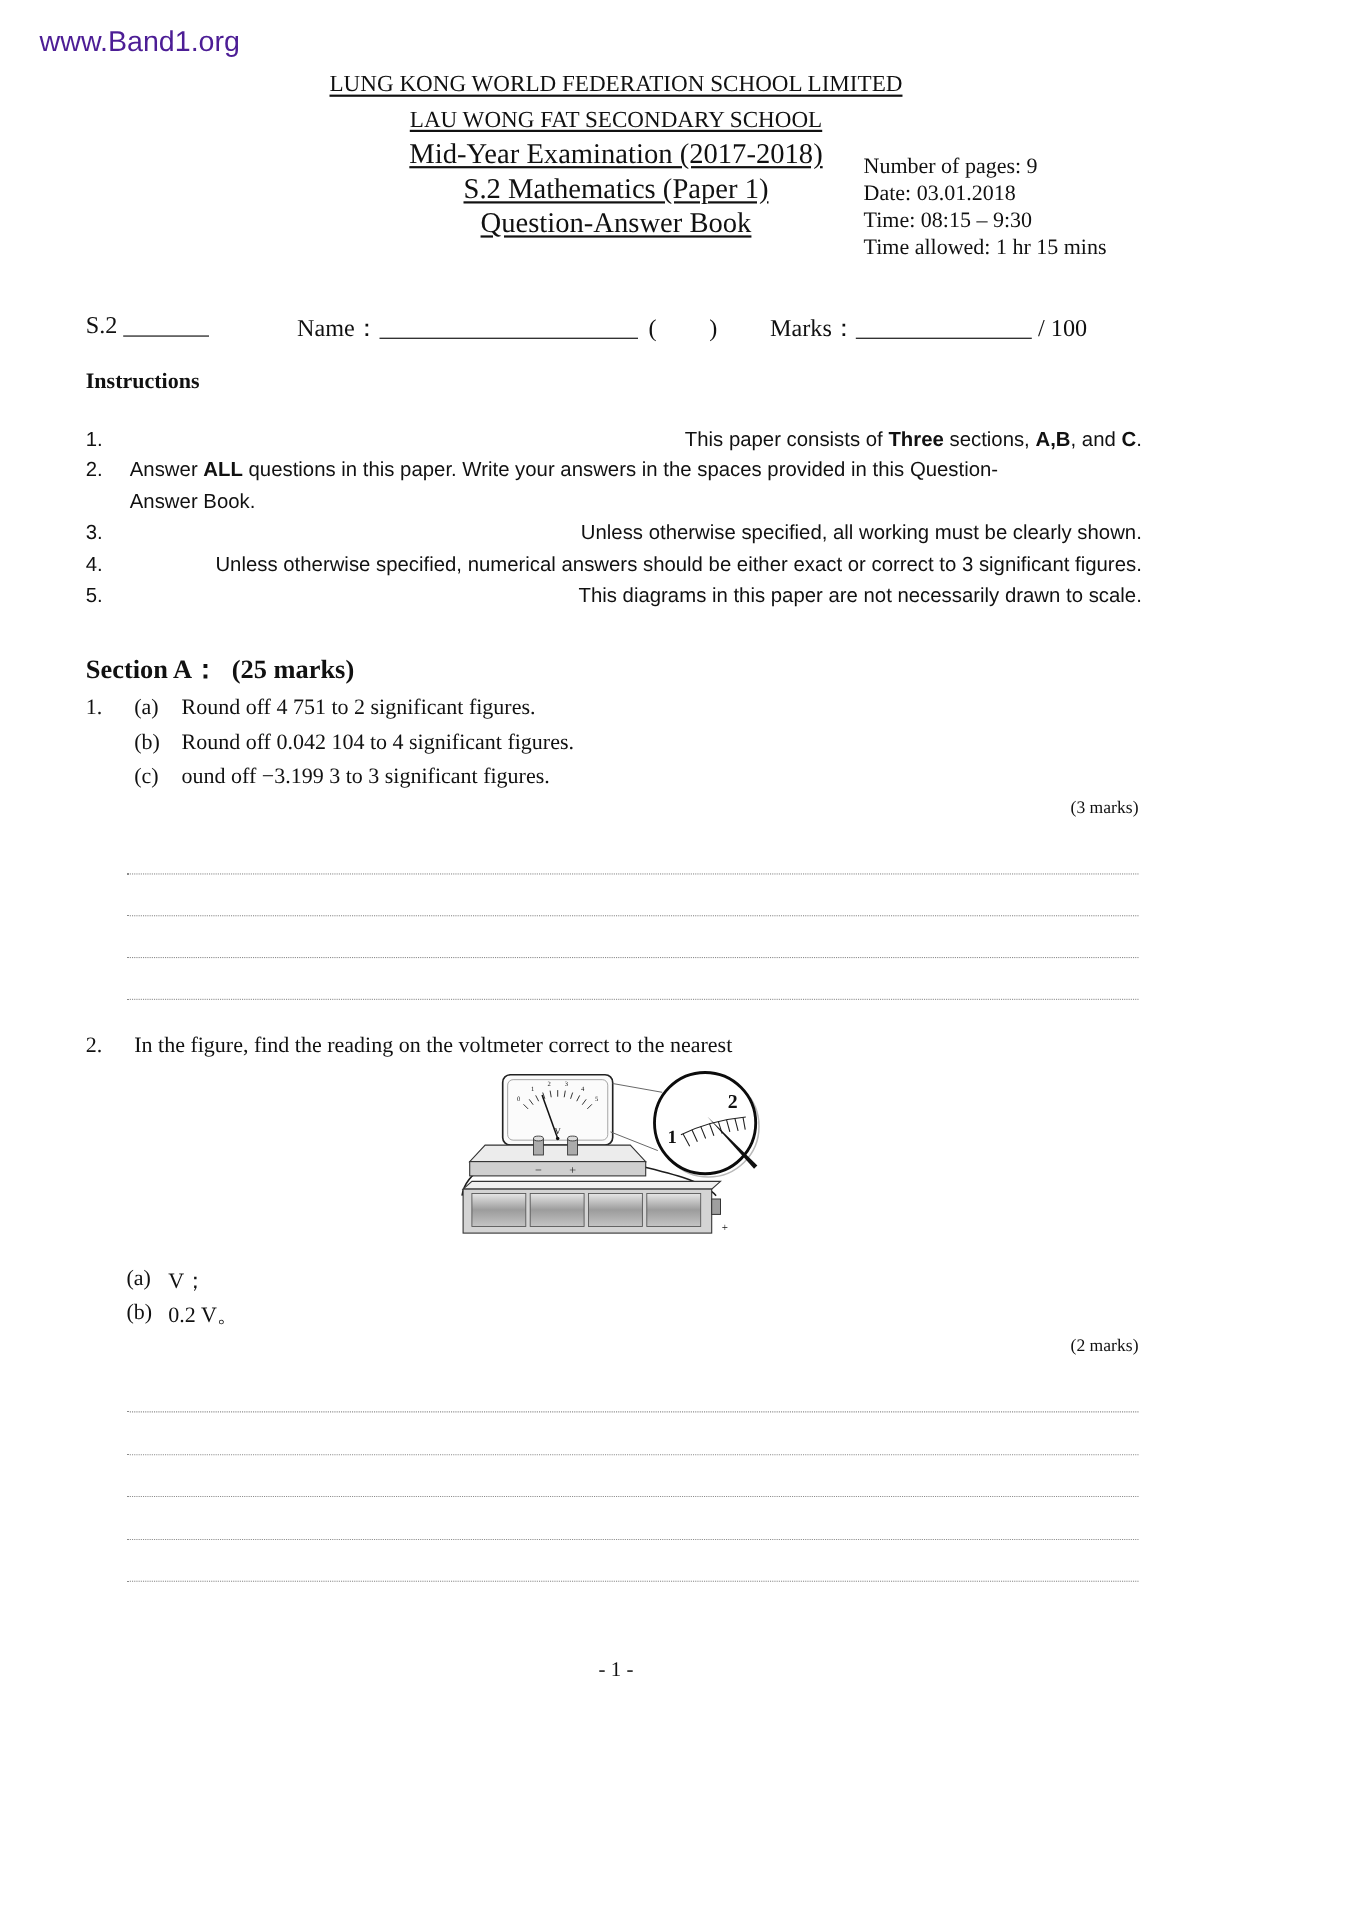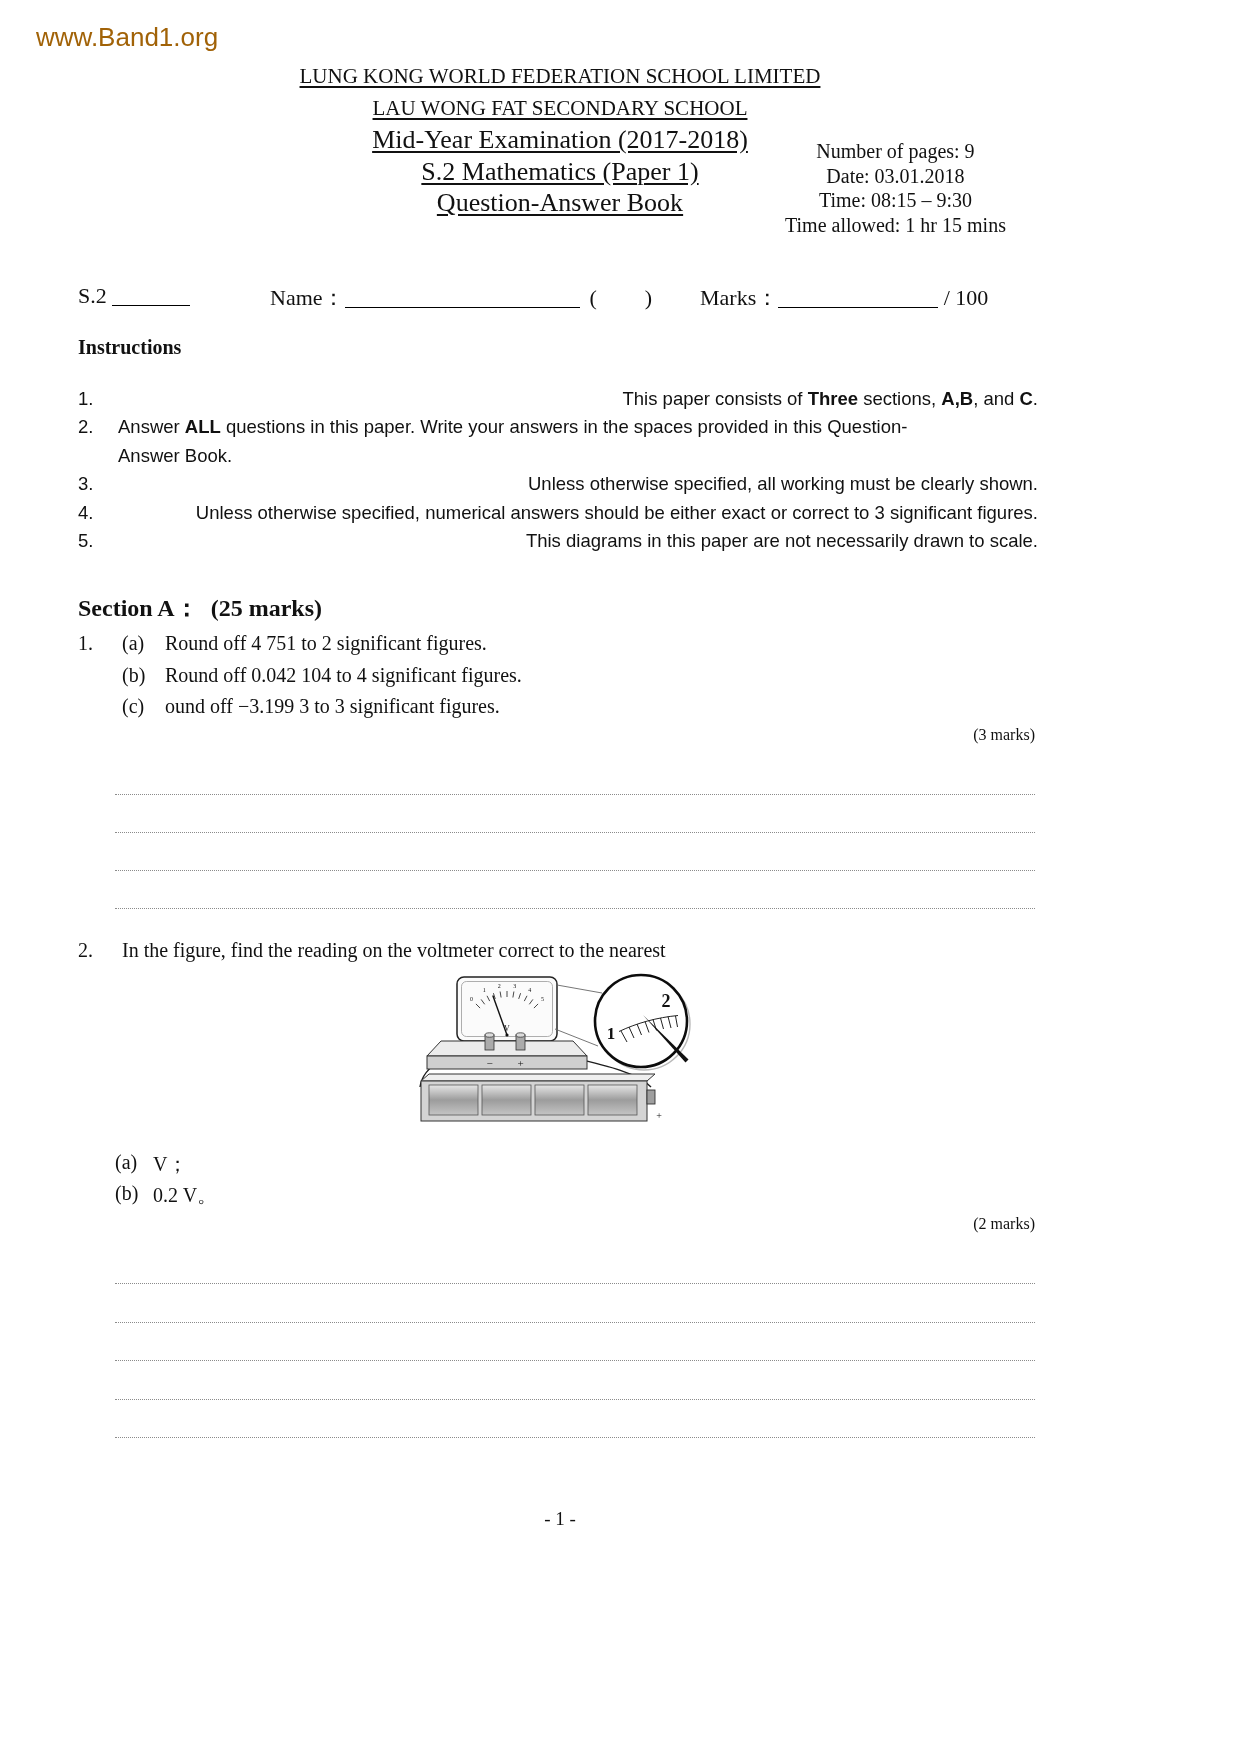--- a/index.html
+++ b/index.html
@@ -1,28 +1,28 @@
 <!DOCTYPE html>
 <html><head>
 <meta charset="utf-8">
 <style>
   html,body{margin:0;padding:0;}
   body{background:#8a8a8a;}
   .page{position:relative;width:1240px;height:1754px;margin:0 auto;background:#ffffff;color:#111;
         font-family:"Liberation Serif",serif;overflow:hidden;}
   .abs{position:absolute;}
 
-  .watermark{left:36px;top:22px;font-family:"Liberation Sans",sans-serif;font-size:26px;color:#a16207;}
+  .watermark{left:36px;top:22px;font-family:"Liberation Sans",sans-serif;font-size:26px;color:#4c1d95;}
 
   .header{left:140px;top:61px;width:840px;text-align:center;}
   .hline{font-size:26px;line-height:31.5px;white-space:nowrap;}
   .hline.big{font-size:21px;}
   .hline .ul{text-decoration:underline;text-underline-offset:3px;margin-top:25px;}
 
-  .infobox{left:785px;top:139px;font-size:20px;line-height:24.5px;white-space:nowrap;text-align:center;}
+  .infobox{left:785px;top:139px;font-size:20px;line-height:24.5px;white-space:nowrap;}
 
   .form-row{left:0;top:283px;width:1240px;font-size:22px;}
   .fitem{position:absolute;top:0;white-space:nowrap;}
   .blank{display:inline-block;height:5px;border-bottom:1.7px solid #000;vertical-align:-3px;}
   .gap{display:inline-block;height:2px;}
 
   .ins-title{left:78px;top:336px;font-size:20px;font-weight:bold;}
   .ins-item{position:absolute;left:78px;width:960px;font-family:"Liberation Sans",sans-serif;
             font-size:18.5px;line-height:28.5px;}
   .ins-item .ins-num{position:absolute;left:0;top:0;}

